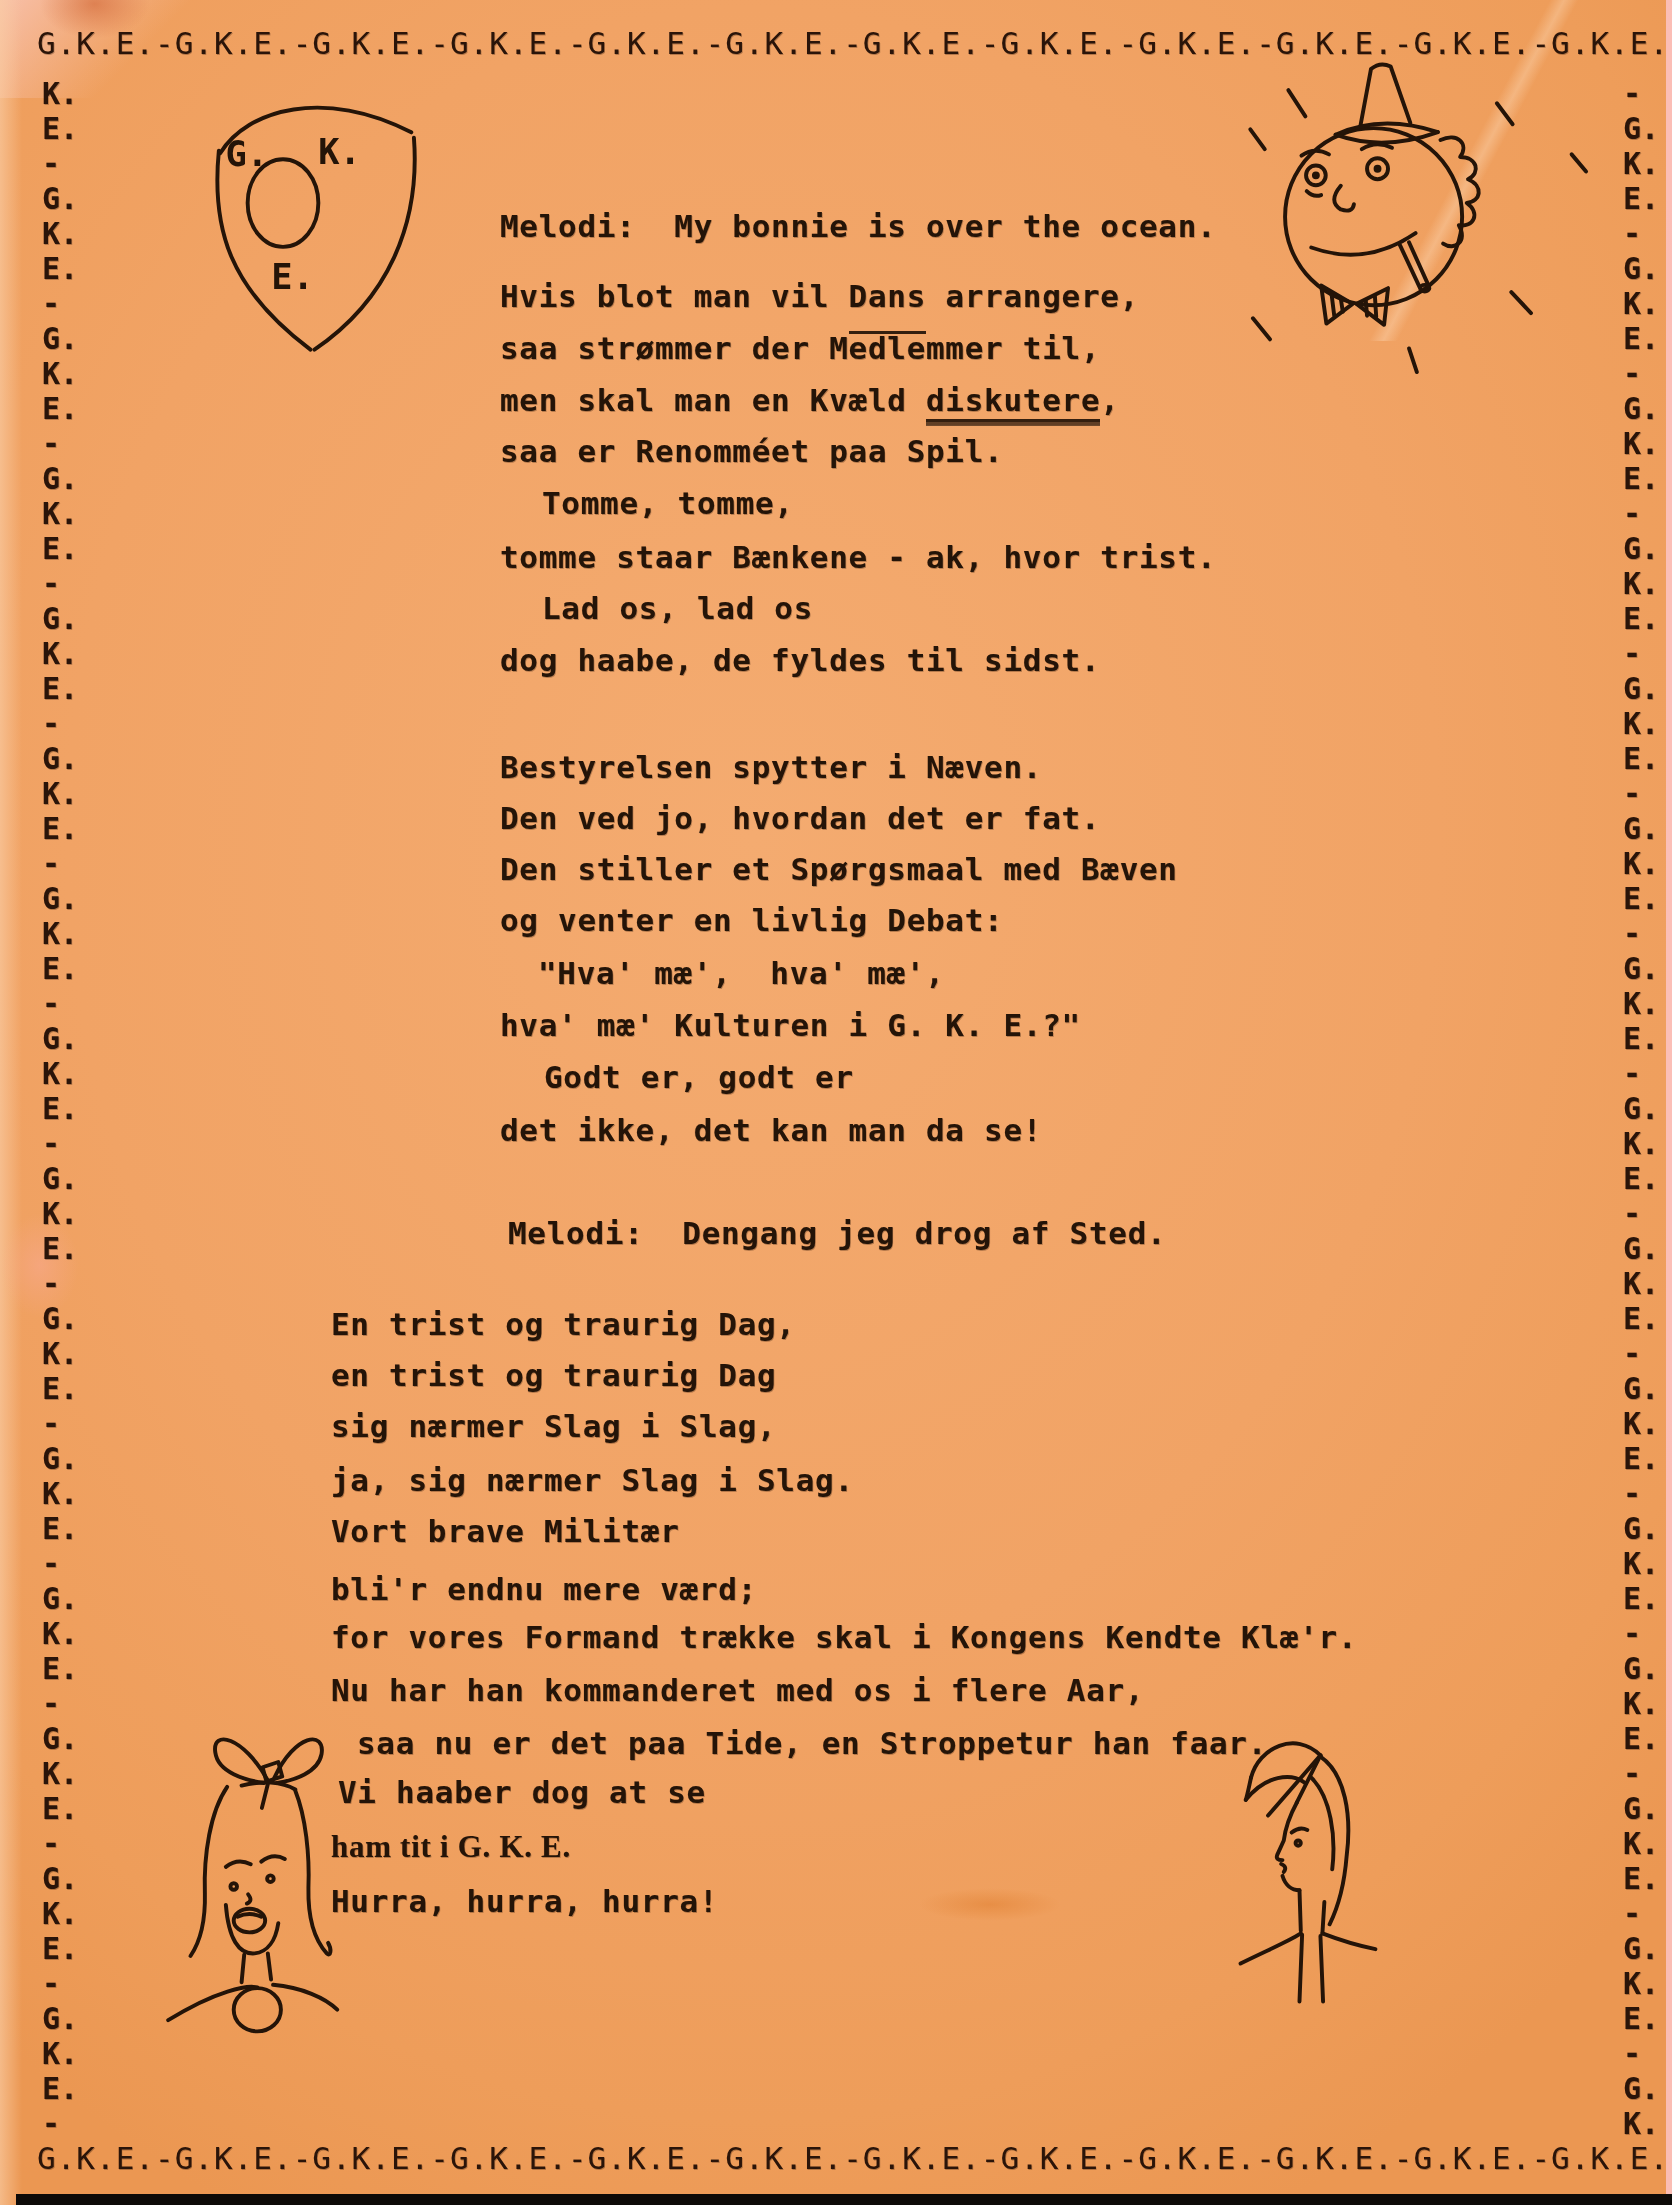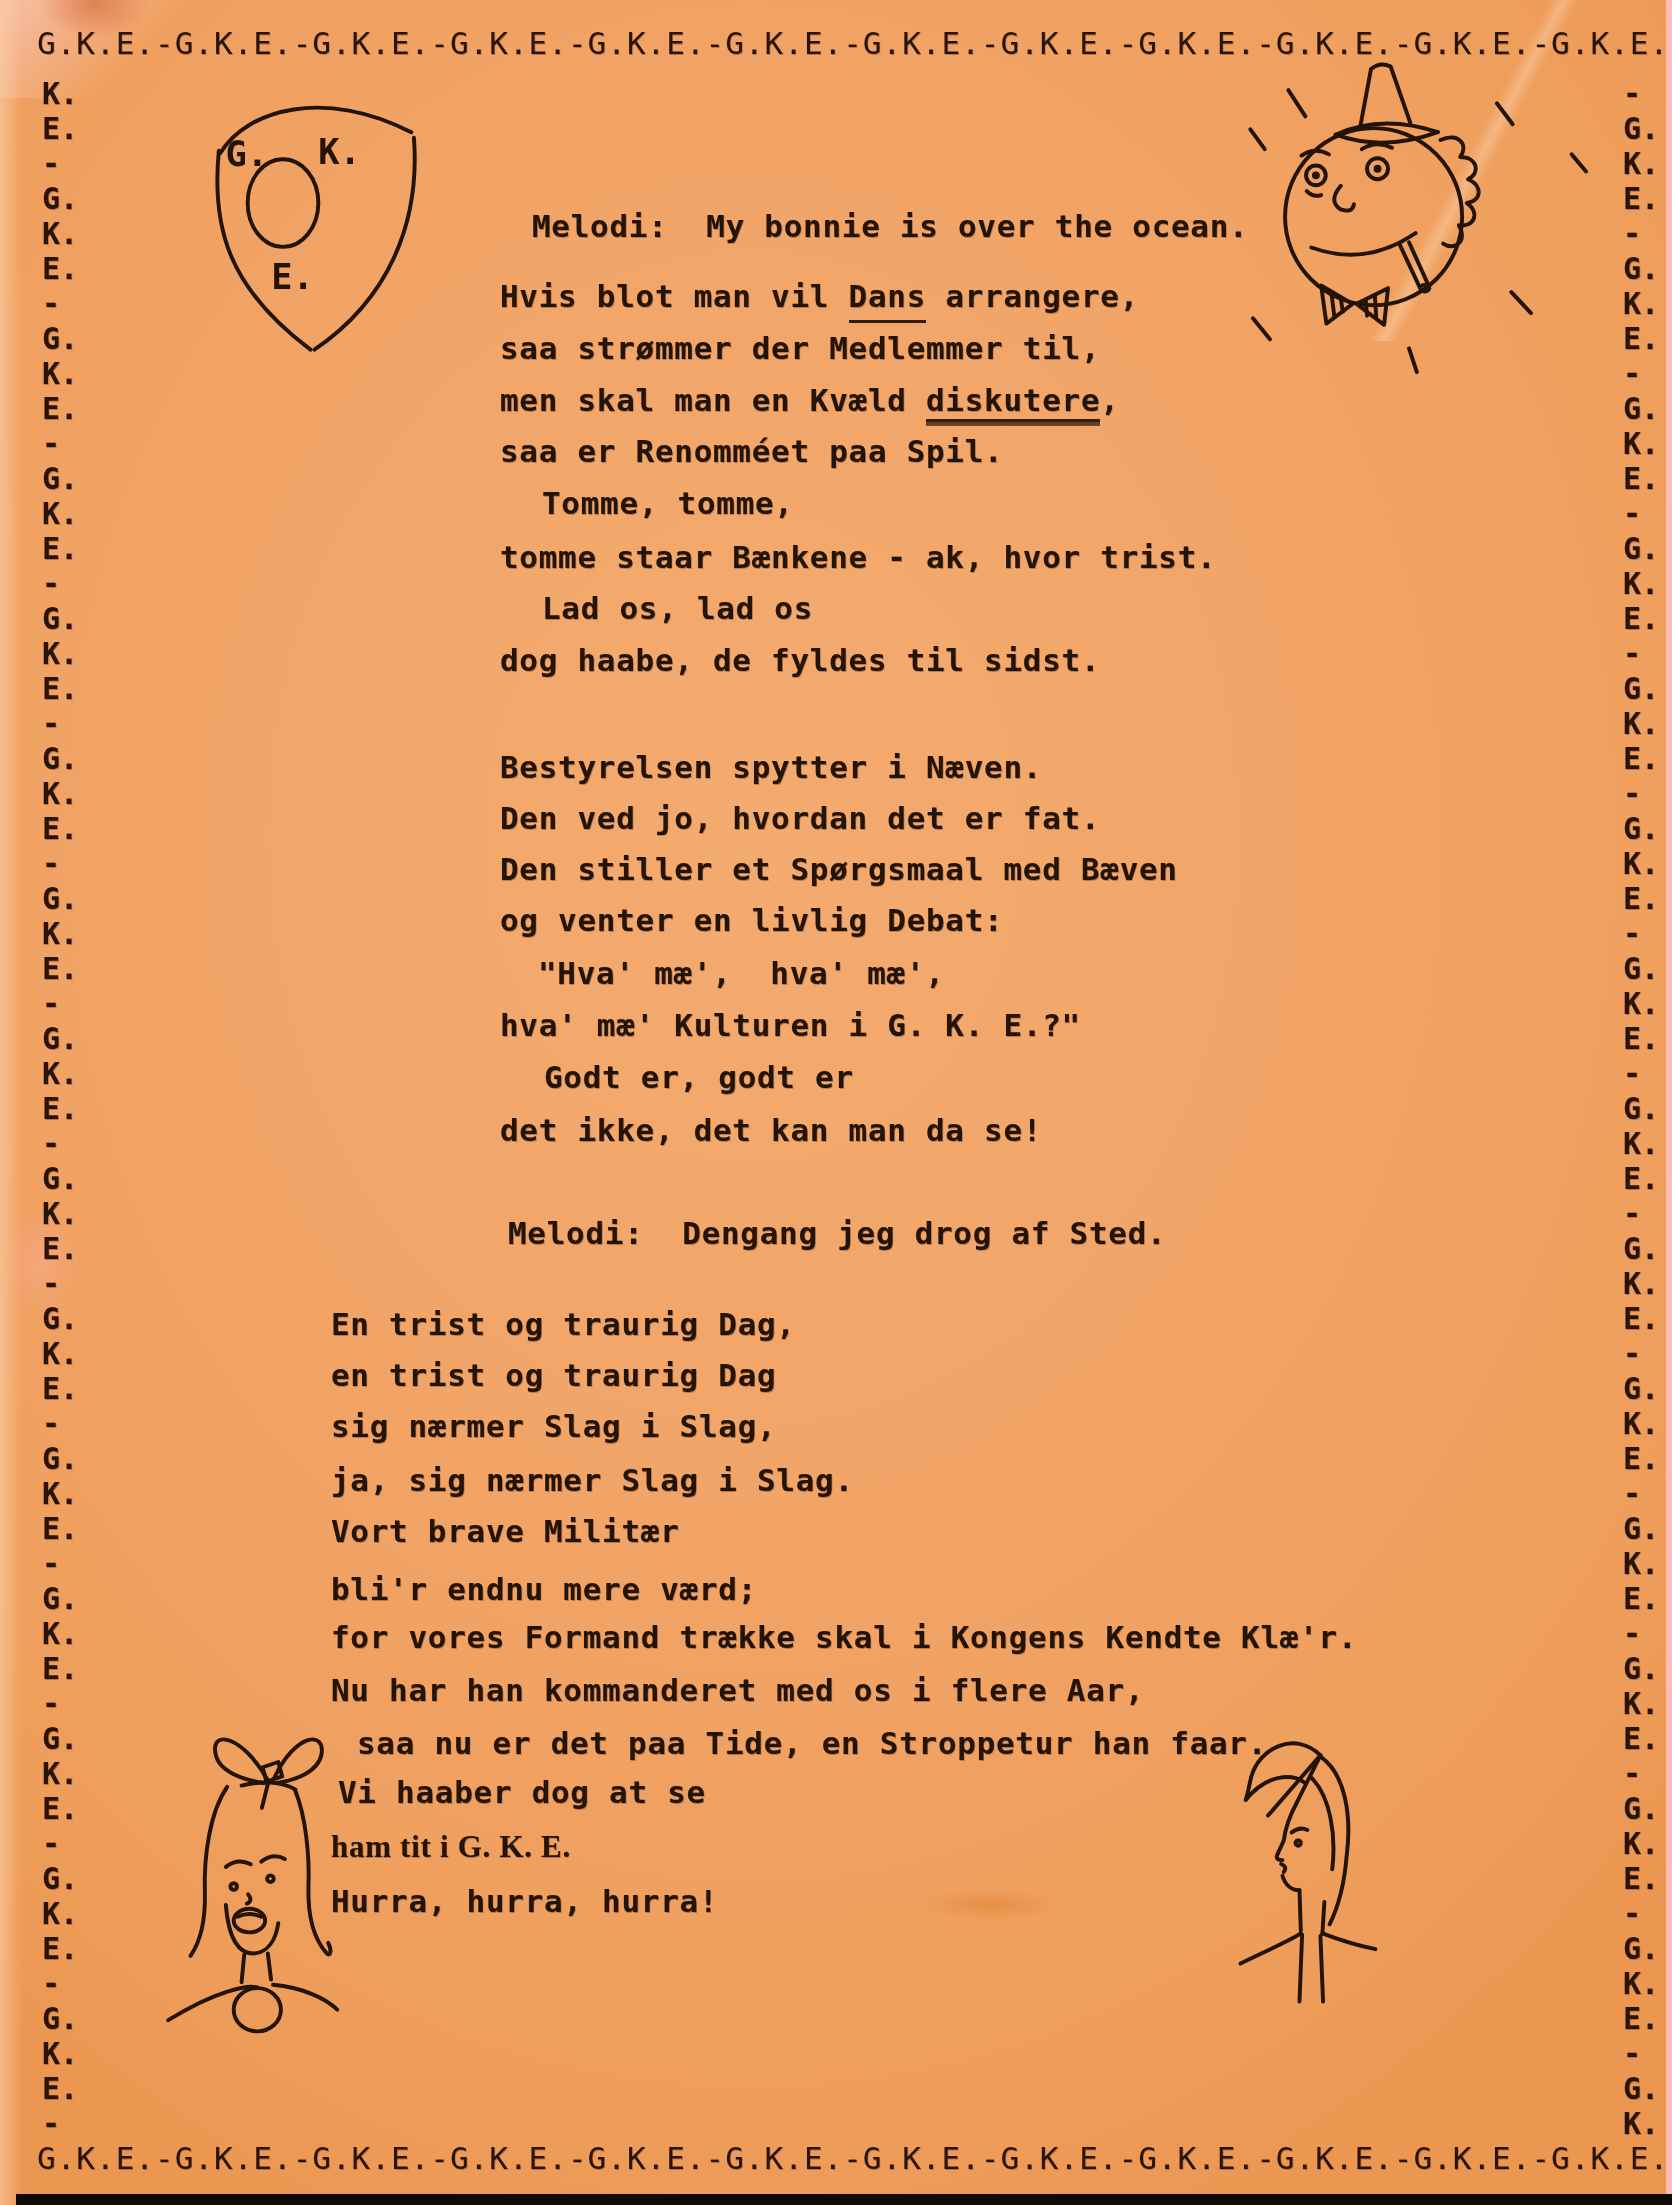--- a/index.html
+++ b/index.html
@@ -22,21 +22,21 @@
     background:linear-gradient(118deg, rgba(0,0,0,0) 47%, rgba(255,226,196,.35) 49.5%, rgba(0,0,0,0) 52%);}
   .smudge-1{position:absolute;left:918px;top:1888px;width:144px;height:33px;
     background:radial-gradient(ellipse, rgba(222,122,40,.45), rgba(222,122,40,0) 70%);}
   .smudge-2{position:absolute;left:0px;top:1213px;width:79px;height:105px;
     background:radial-gradient(ellipse, rgba(250,170,150,.5), rgba(250,170,150,0) 70%);}
   .scan-strip{position:absolute;left:15.7px;right:0;bottom:0;height:11px;background:#0d0a07;}
 
   
   .tline{position:absolute;font-size:31px;font-weight:bold;letter-spacing:0.7px;white-space:pre;
     text-shadow:0.7px 0.7px 0 rgba(42,19,6,.30), -0.3px 0 0 rgba(42,19,6,.18);}
-  .u1{border-bottom:3.3px solid rgba(36,20,8,.92);padding-bottom:6px;}
+  .u1{border-bottom:3.3px solid rgba(36,20,8,.92);padding-bottom:17px;}
   .u2{border-bottom:3.3px solid rgba(36,20,8,.92);box-shadow:0 3.9px 0 rgba(36,20,8,.7);padding-bottom:1.3px;}
 
   
   .border-h{position:absolute;left:37px;font-size:31px;font-weight:normal;letter-spacing:1px;white-space:pre;
     color:#2a1409;text-shadow:0.7px 0.7px 0 rgba(42,19,6,.30);}
   #border-top{top:25px;}
   #border-bottom{top:2140px;}
   .border-col{position:absolute;top:76px;width:52px;font-size:30px;font-weight:bold;color:#2a1409;
     text-shadow:0.7px 0.7px 0 rgba(42,19,6,.30);}
   .border-col span{display:block;height:35px;line-height:35px;}
@@ -228,21 +228,21 @@
     <line x1="60" y1="52" x2="86" y2="92" stroke-width="9"></line>
     <line x1="2" y1="112" x2="24" y2="142" stroke-width="9"></line>
     <line x1="378" y1="72" x2="402" y2="104" stroke-width="9"></line>
     <line x1="492" y1="150" x2="514" y2="176" stroke-width="9"></line>
     <line x1="6" y1="400" x2="32" y2="432" stroke-width="9"></line>
     <line x1="400" y1="360" x2="430" y2="392" stroke-width="9"></line>
     <line x1="244" y1="446" x2="256" y2="482" stroke-width="9"></line>
   </svg>
 
   <div id="song0">
-      <div class="tline" style="left: 500px; top: 208px; margin-left: 32px;"><span>Melodi:  My bonnie is over the ocean.</span></div>
+      <div class="tline" style="left: 500px; top: 208px;"><span>Melodi:  My bonnie is over the ocean.</span></div>
       <div class="tline" style="left: 500px; top: 278px;"><span>Hvis blot man vil </span><span class="u1">Dans</span><span> arrangere,</span></div>
       <div class="tline" style="left: 500px; top: 330px;"><span>saa strømmer der Medlemmer til,</span></div>
       <div class="tline" style="left: 500px; top: 382px;"><span>men skal man en Kvæld </span><span class="u2">diskutere</span><span>,</span></div>
       <div class="tline" style="left: 500px; top: 433px;"><span>saa er Renomméet paa Spil.</span></div>
       <div class="tline" style="left: 542px; top: 485px;"><span>Tomme, tomme,</span></div>
       <div class="tline" style="left: 500px; top: 539px;"><span>tomme staar Bænkene - ak, hvor trist.</span></div>
       <div class="tline" style="left: 542px; top: 590px;"><span>Lad os, lad os</span></div>
       <div class="tline" style="left: 500px; top: 642px;"><span>dog haabe, de fyldes til sidst.</span></div>
       <div class="tline" style="left: 500px; top: 749px;"><span>Bestyrelsen spytter i Næven.</span></div>
       <div class="tline" style="left: 500px; top: 800px;"><span>Den ved jo, hvordan det er fat.</span></div>

